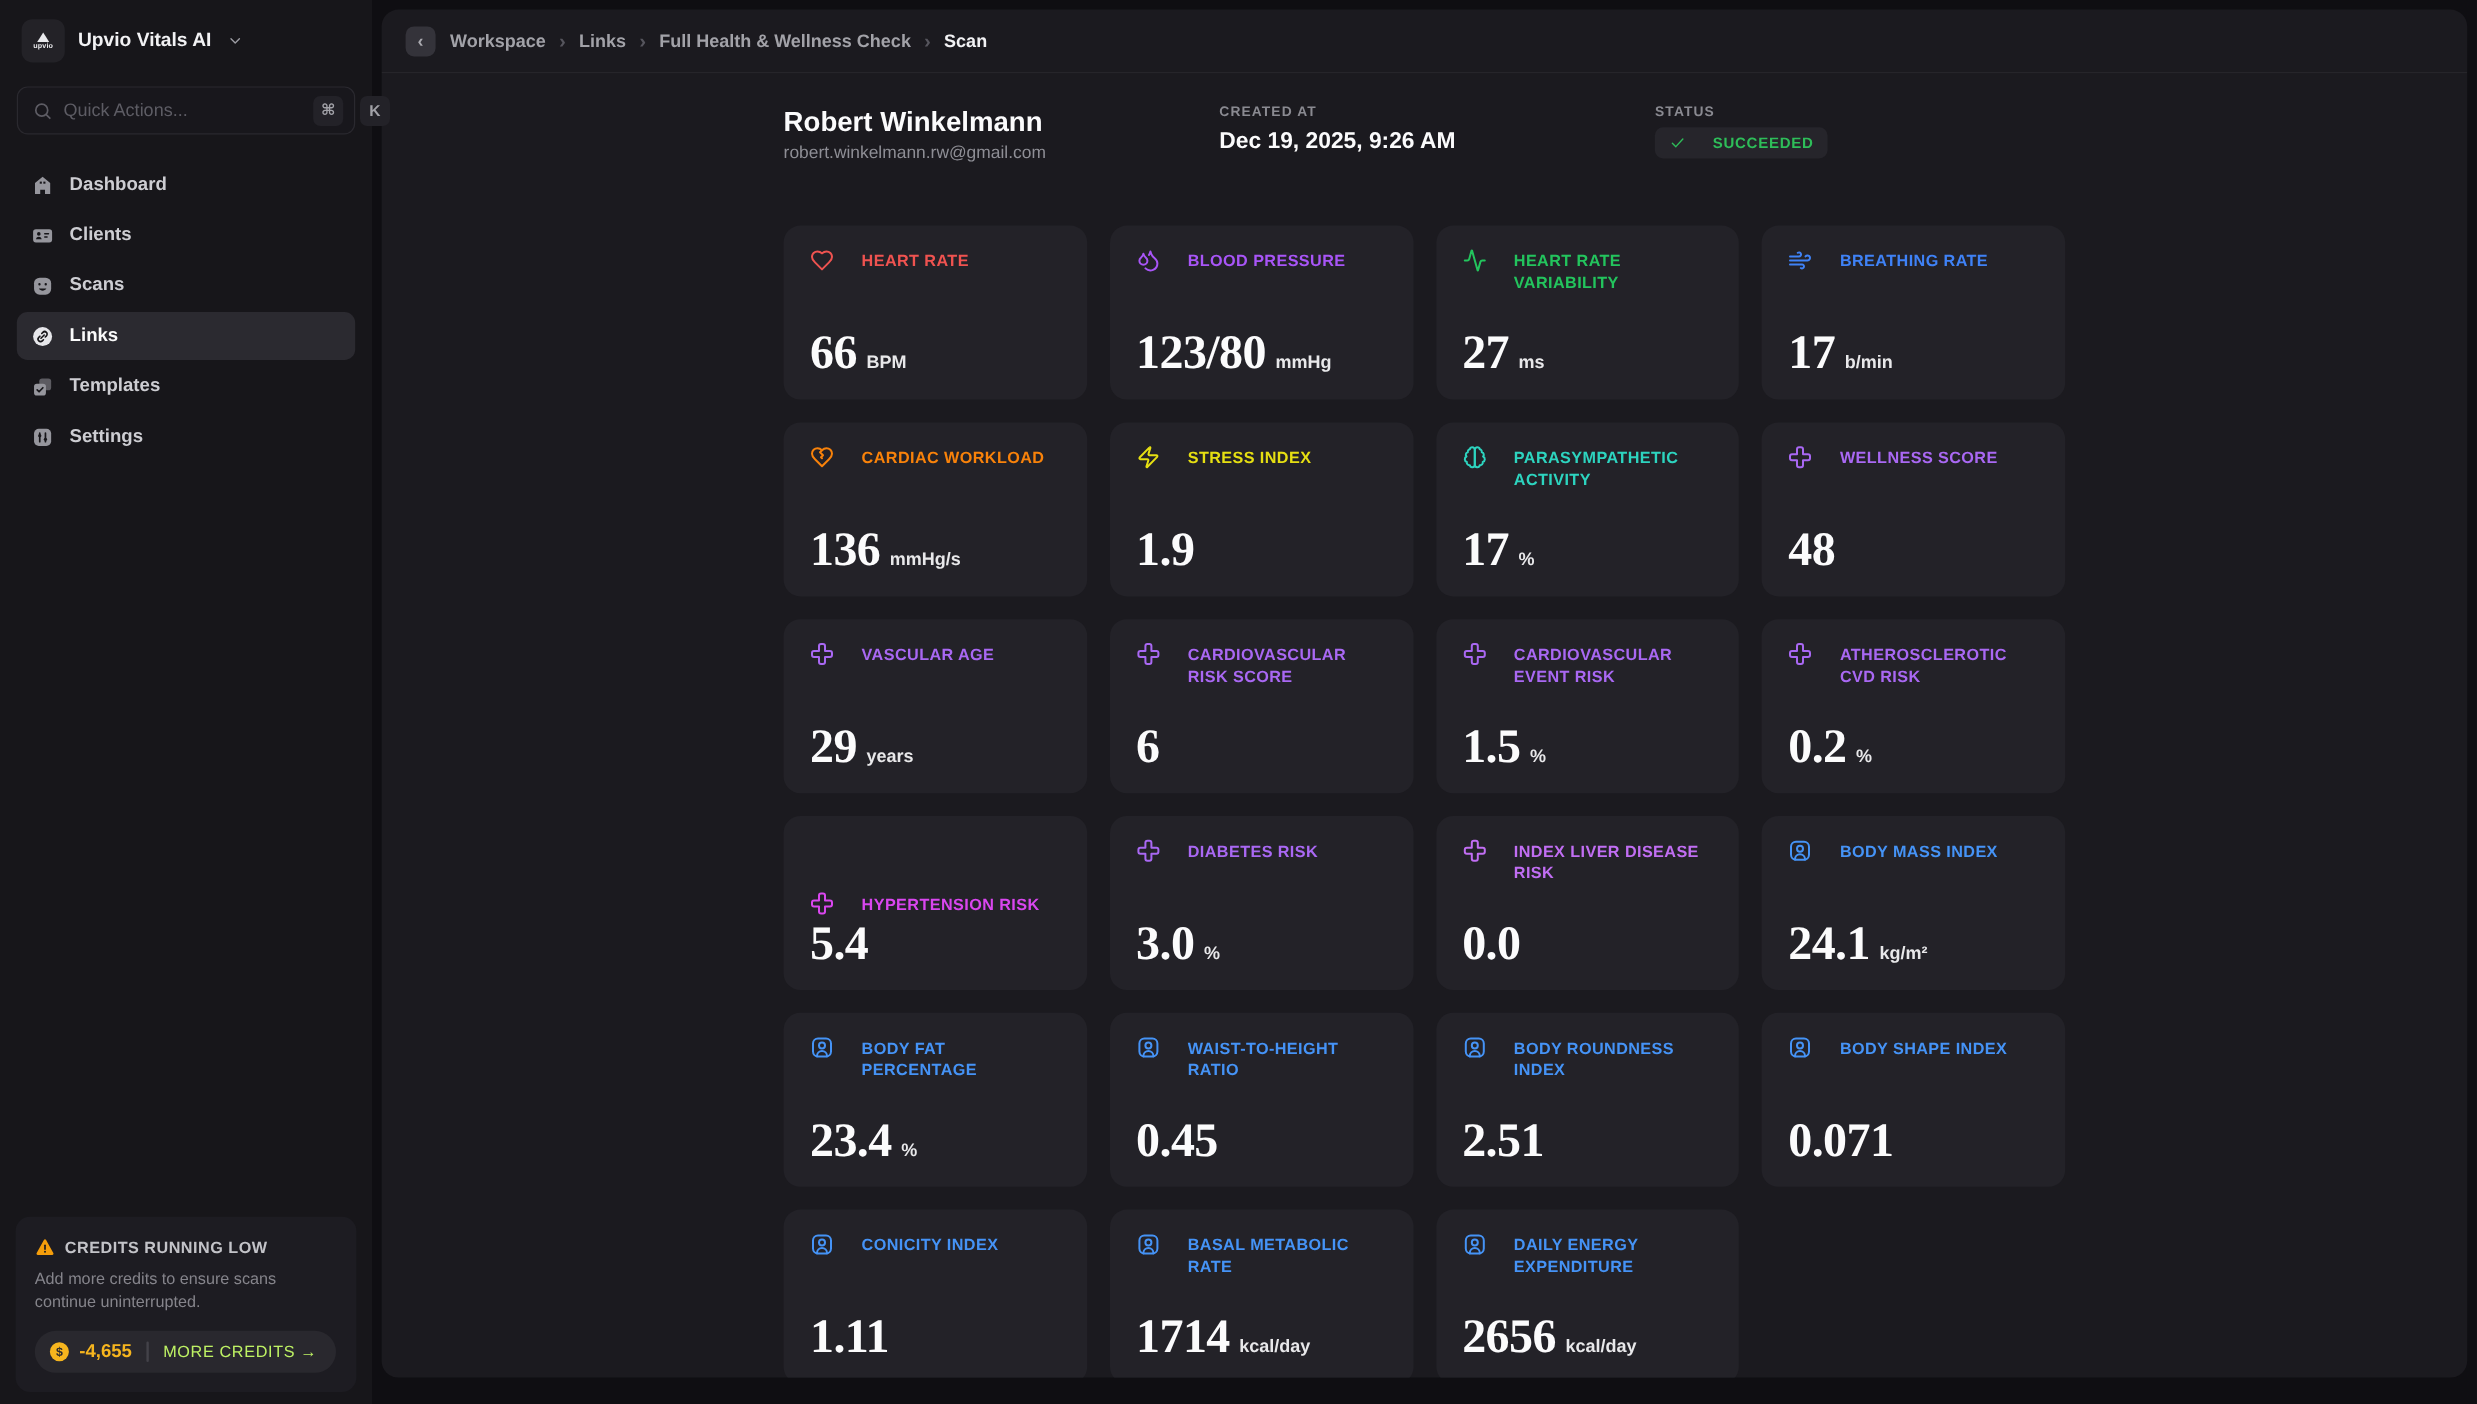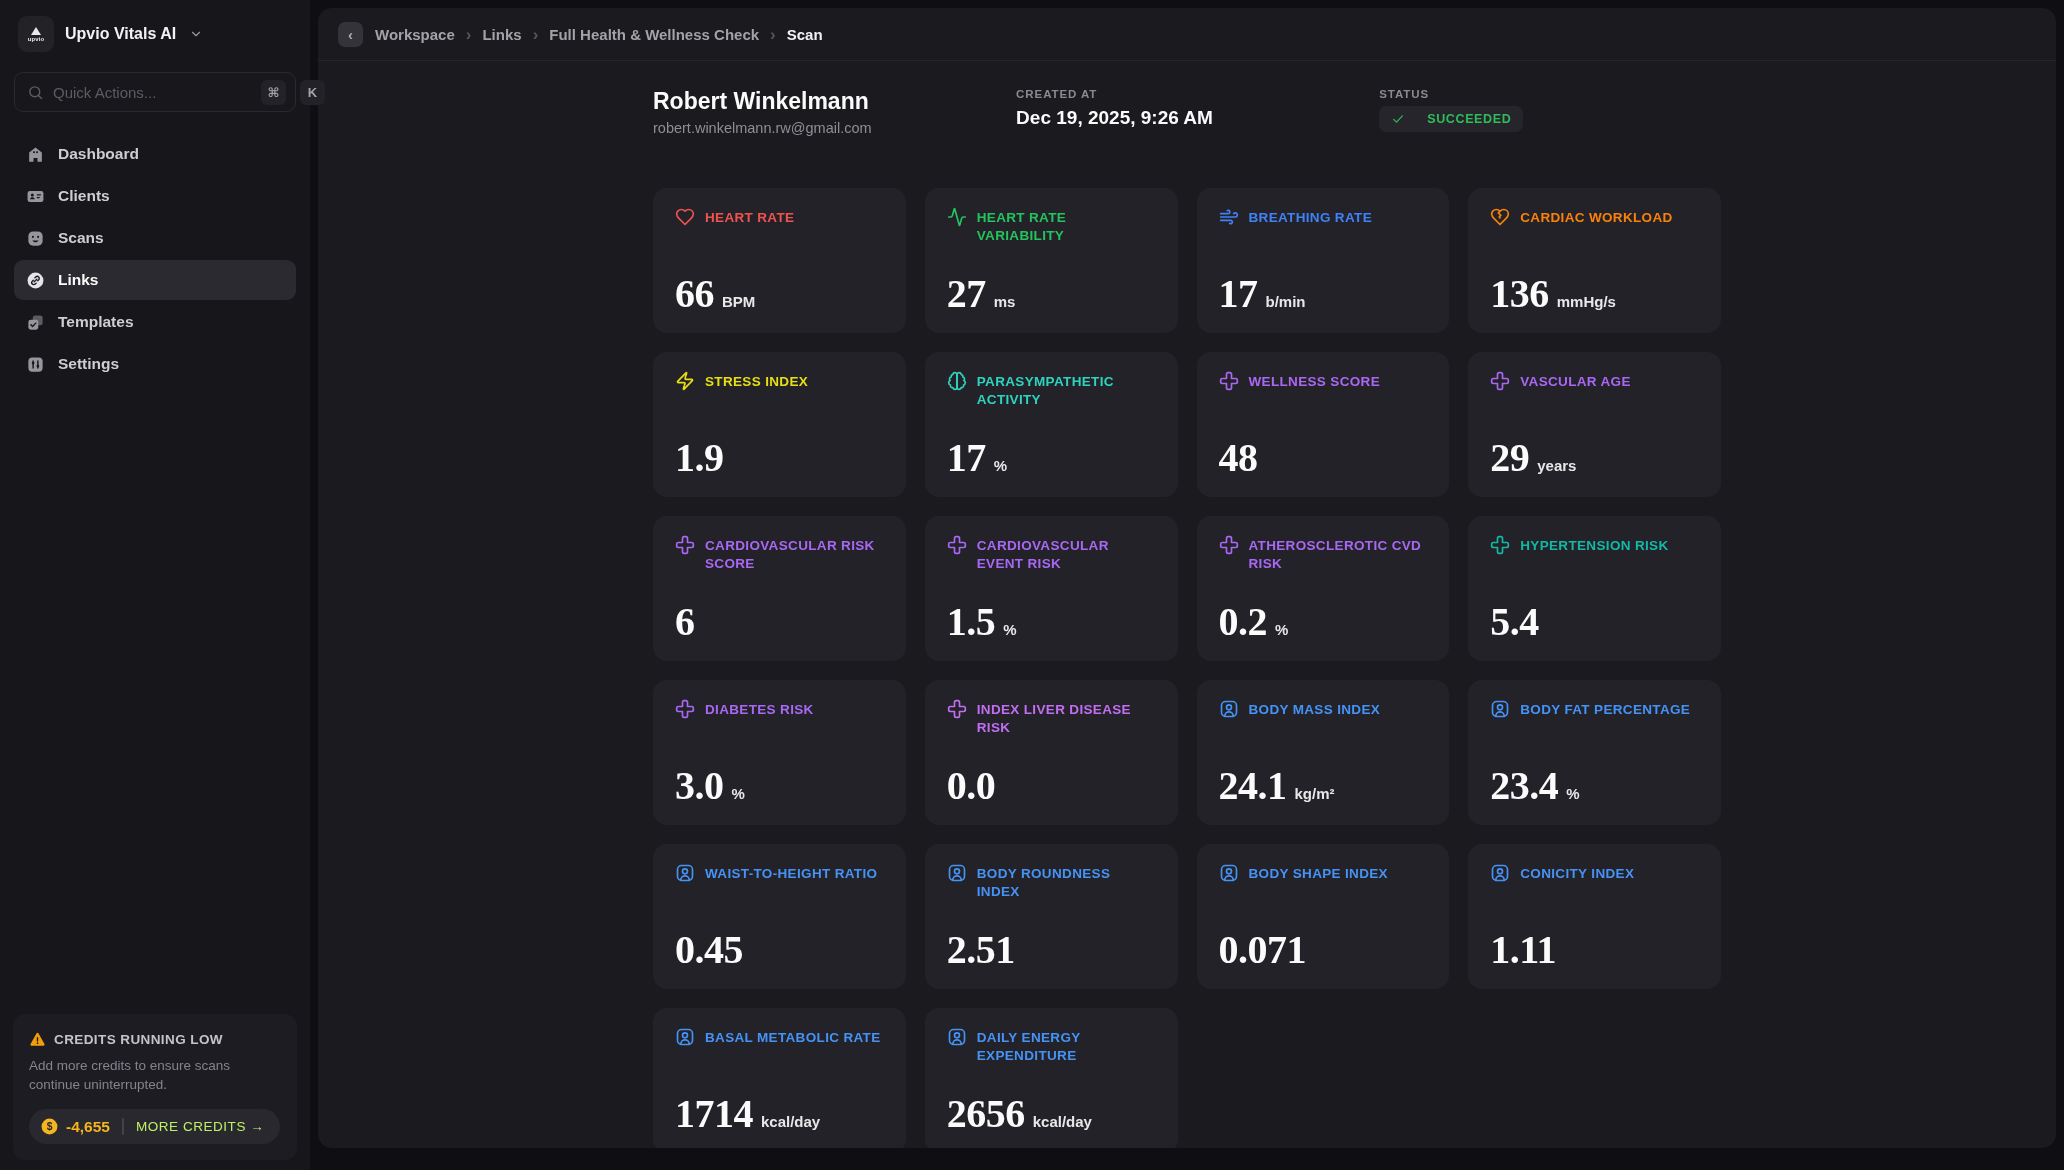--- a/index.html
+++ b/index.html
@@ -100,21 +100,21 @@
     background:#26252b; border-radius:7px; padding:6px 12px;
   }
   .status-badge .check { display:flex; }
   .status-badge .status-text { font-size:12.5px; font-weight:700; letter-spacing:.05em; }
 
   .metrics { margin-top:52px; display:grid; grid-template-columns:repeat(4,1fr); gap:19px; }
   .metric-card {
     background:#232228; border-radius:14px; height:145px; padding:21px 22px 19px;
     display:flex; flex-direction:column; justify-content:space-between;
   }
-  .metric-head { display:flex; align-items:flex-start; gap:10px; }
+  .metric-head { display:flex; align-items:flex-start; gap:23px; }
   .metric-head .m-icon { flex-shrink:0; margin-top:-2px; display:flex; }
   .metric-label { font-size:13.5px; font-weight:700; letter-spacing:.025em; line-height:1.3; }
   .metric-value-row { display:flex; align-items:baseline; gap:8px; color:#fbfbfc; }
   .metric-value { font-size:40px; font-weight:800; letter-spacing:-0.5px; line-height:1;font-family:Liberation Serif, serif; }
   .metric-unit { font-size:15px; font-weight:700; color:#e8e8ea; }
   .metric-card.no-data { justify-content:center; align-items:center; }
   .no-data-text { font-size:15px; font-weight:700; letter-spacing:.06em; color:#47464e; }
 </style>
 </head>
 <body>
@@ -296,20 +296,35 @@
                 </svg>
               </span>
       <span class="metric-label">HEART RATE</span>
     </div>
     <div class="metric-value-row">
       <span class="metric-value">66</span>
       <span class="metric-unit">BPM</span>
     </div>
   </div>
 
+  <div class="metric-card">
+    <div class="metric-head" style="color: rgb(168, 85, 247);">
+      <span class="m-icon">
+                <svg width="20" height="20" viewBox="0 0 24 24" fill="none" stroke="currentColor" stroke-width="2" stroke-linecap="round" stroke-linejoin="round">
+                  <path d="M7 16.3c2.2 0 4-1.83 4-4.05 0-1.16-.57-2.26-1.71-3.19S7.29 6.75 7 5.3c-.29 1.45-1.14 2.84-2.29 3.76S3 11.1 3 12.25c0 2.22 1.8 4.05 4 4.05Z"></path>
+                  <path d="M12.56 6.6A11 11 0 0 0 14 3.02c.5 2.5 2 4.9 4 6.5s3 3.5 3 5.5a7 7 0 0 1-11.91 4.97"></path>
+                </svg>
+              </span>
+      <span class="metric-label">BLOOD PRESSURE</span>
+    </div>
+    <div class="metric-value-row">
+      <span class="metric-value">123/80</span>
+      <span class="metric-unit">mmHg</span>
+    </div>
+  </div>
 
   <div class="metric-card">
     <div class="metric-head" style="color: rgb(35, 196, 93);">
       <span class="m-icon">
                 <svg width="20" height="20" viewBox="0 0 24 24" fill="none" stroke="currentColor" stroke-width="2" stroke-linecap="round" stroke-linejoin="round">
                   <path d="M22 12h-2.48a2 2 0 0 0-1.93 1.46l-2.35 8.36a.25.25 0 0 1-.48 0L9.24 2.18a.25.25 0 0 0-.48 0l-2.35 8.36A2 2 0 0 1 4.49 12H2"></path>
                 </svg>
               </span>
       <span class="metric-label">HEART RATE VARIABILITY</span>
     </div>
@@ -452,21 +467,21 @@
               </span>
       <span class="metric-label">ATHEROSCLEROTIC CVD RISK</span>
     </div>
     <div class="metric-value-row">
       <span class="metric-value">0.2</span>
       <span class="metric-unit">%</span>
     </div>
   </div>
 
   <div class="metric-card">
-    <div class="metric-head" style="color: #14b8a6;">
+    <div class="metric-head" style="color: #d946ef; margin-top: 44px;">
       <span class="m-icon">
                 <svg width="20" height="20" viewBox="0 0 24 24" fill="none" stroke="currentColor" stroke-width="2" stroke-linecap="round" stroke-linejoin="round">
                   <path d="M11 2a2 2 0 0 0-2 2v5H4a2 2 0 0 0-2 2v2a2 2 0 0 0 2 2h5v5a2 2 0 0 0 2 2h2a2 2 0 0 0 2-2v-5h5a2 2 0 0 0 2-2v-2a2 2 0 0 0-2-2h-5V4a2 2 0 0 0-2-2z"></path>
                 </svg>
               </span>
       <span class="metric-label">HYPERTENSION RISK</span>
     </div>
     <div class="metric-value-row">
       <span class="metric-value">5.4</span>
 

